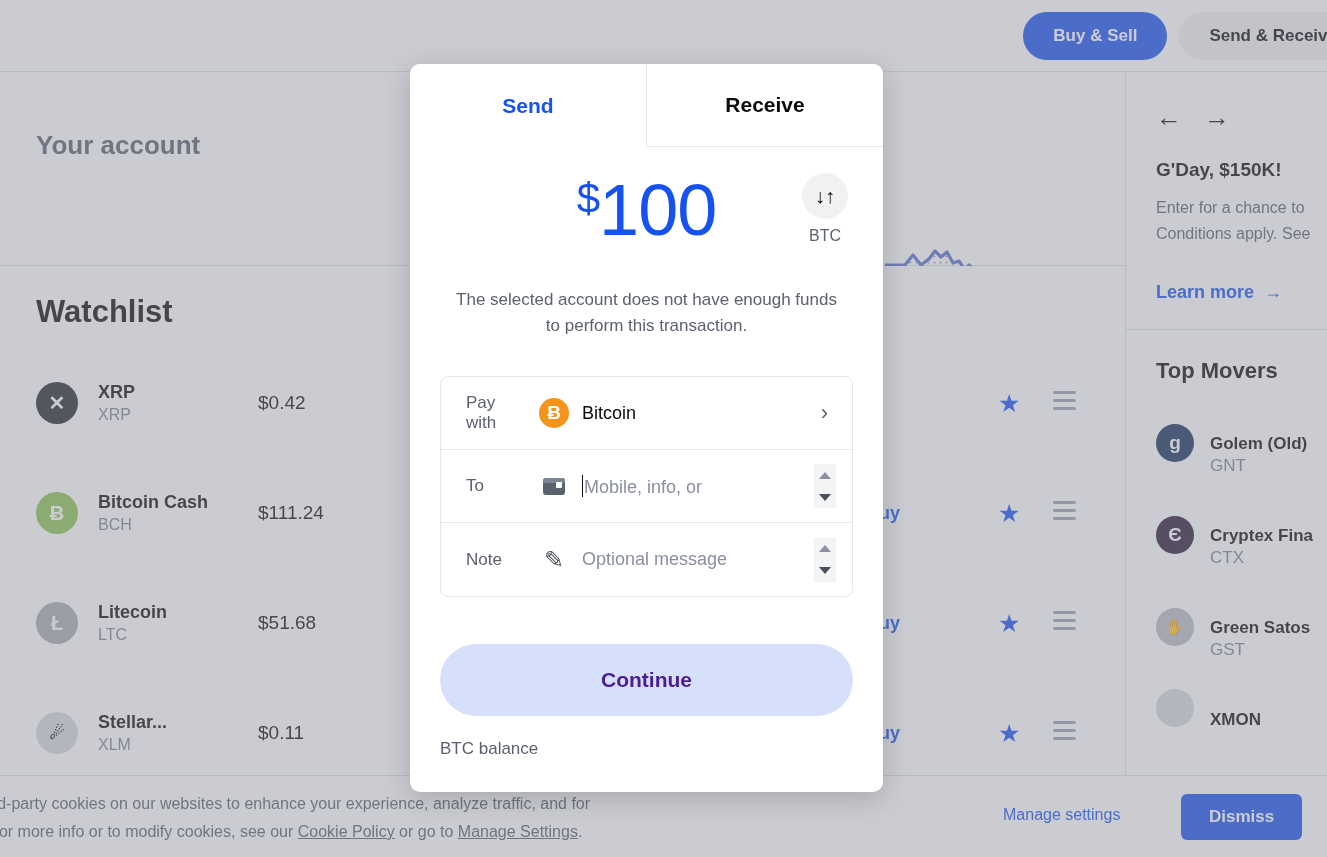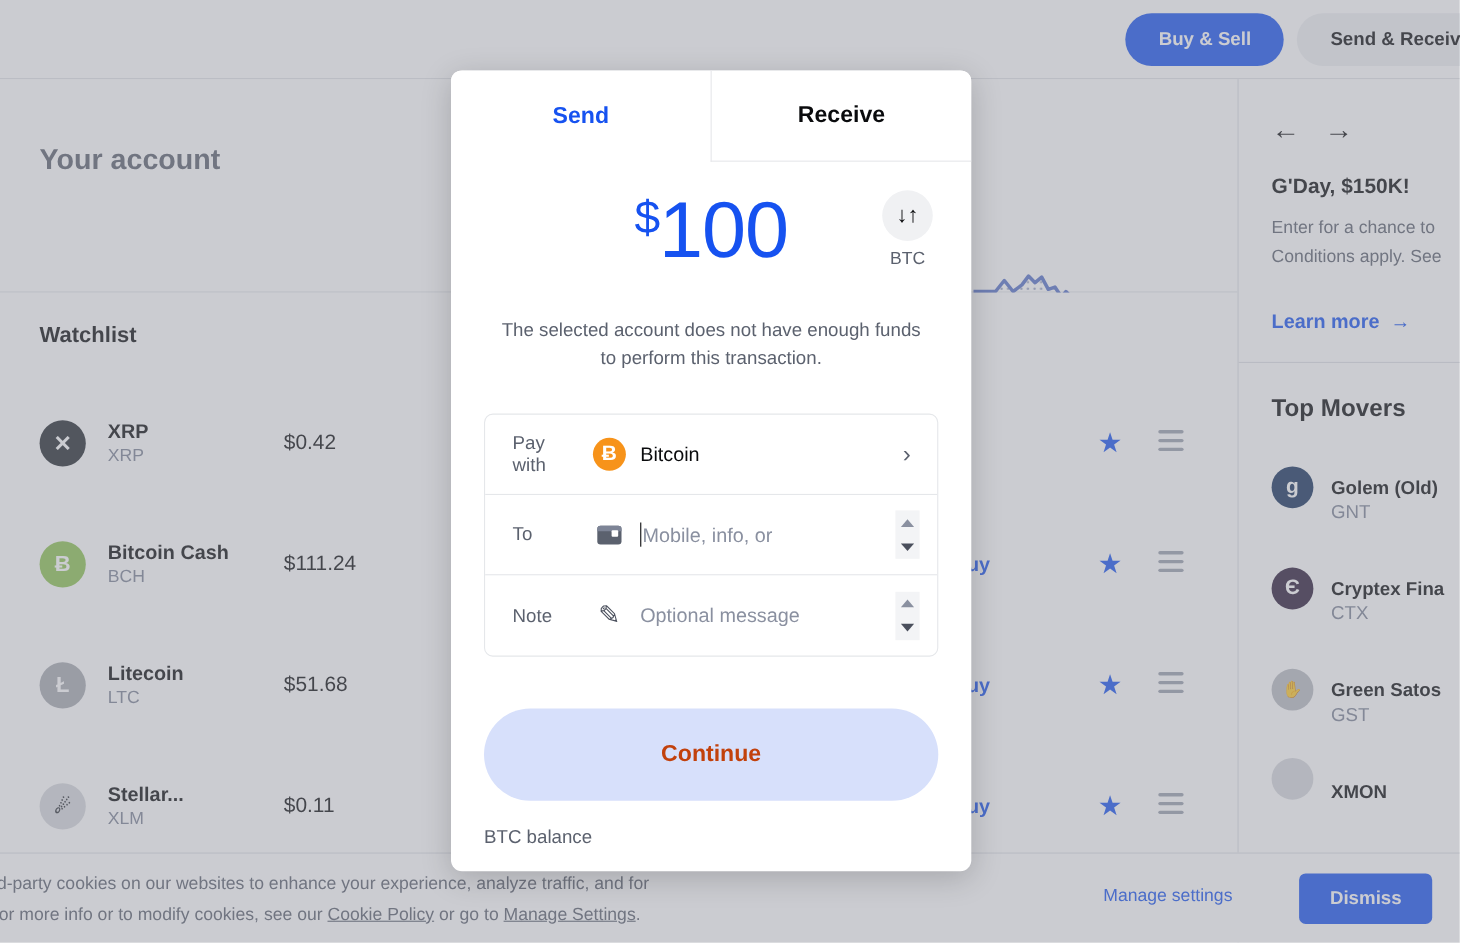--- a/index.html
+++ b/index.html
@@ -49,21 +49,21 @@
   }
   .spark-wrap { position: absolute; left: 885px; top: 165px; width: 200px; height: 80px; }
 
   
   .watchlist {
     position: absolute; top: 266px; left: 0; width: 1125px; bottom: 0;
     background: #ffffff;
   }
   .watchlist-title {
     position: absolute; left: 36px; top: 28px;
-    font-size: 20px; font-weight: 700; color: #0a0b0d;
+    font-size: 31px; font-weight: 700; color: #0a0b0d;
   }
   .wl-row {
     position: absolute; left: 0; right: 0; height: 110px;
     display: flex; align-items: center;
   }
   .wl-coin-icon {
     width: 42px; height: 42px; border-radius: 50%;
     margin-left: 36px; flex: 0 0 auto;
     display: flex; align-items: center; justify-content: center;
     color: #fff; font-weight: 700; font-size: 20px;
@@ -165,22 +165,22 @@
   .stepper {
     position: absolute; right: 16px; width: 22px; height: 44px; background: #f3f4f6;
     display: flex; flex-direction: column; align-items: center; justify-content: space-around;
     cursor: pointer;
   }
   .stepper i { display: block; width: 0; height: 0; border-left: 6px solid transparent; border-right: 6px solid transparent; }
   .stepper i.up { border-bottom: 7px solid #8a90a0; }
   .stepper i.dn { border-top: 7px solid #4a4f5c; }
 
   .continue {
-    margin: 47px 30px 0 30px; height: 84px; width: 413px;
-    background: #d7e0fb; color: #c2410c; border: none; border-radius: 999px;
+    margin: 47px 30px 0 30px; height: 72px; width: 413px;
+    background: #d7e0fb; color: #4c1d95; border: none; border-radius: 999px;
     font-size: 21px; font-weight: 700; font-family: "Liberation Sans", sans-serif;
     cursor: not-allowed;
   }
   .btc-balance { margin: 23px 0 0 30px; font-size: 17px; color: #5b616e; }
 
   .bitcoin-ico {
     width: 30px; height: 30px; border-radius: 50%; background: #f7931a;
     color: #fff; font-weight: 700; font-size: 19px;
     display: flex; align-items: center; justify-content: center;
   }

